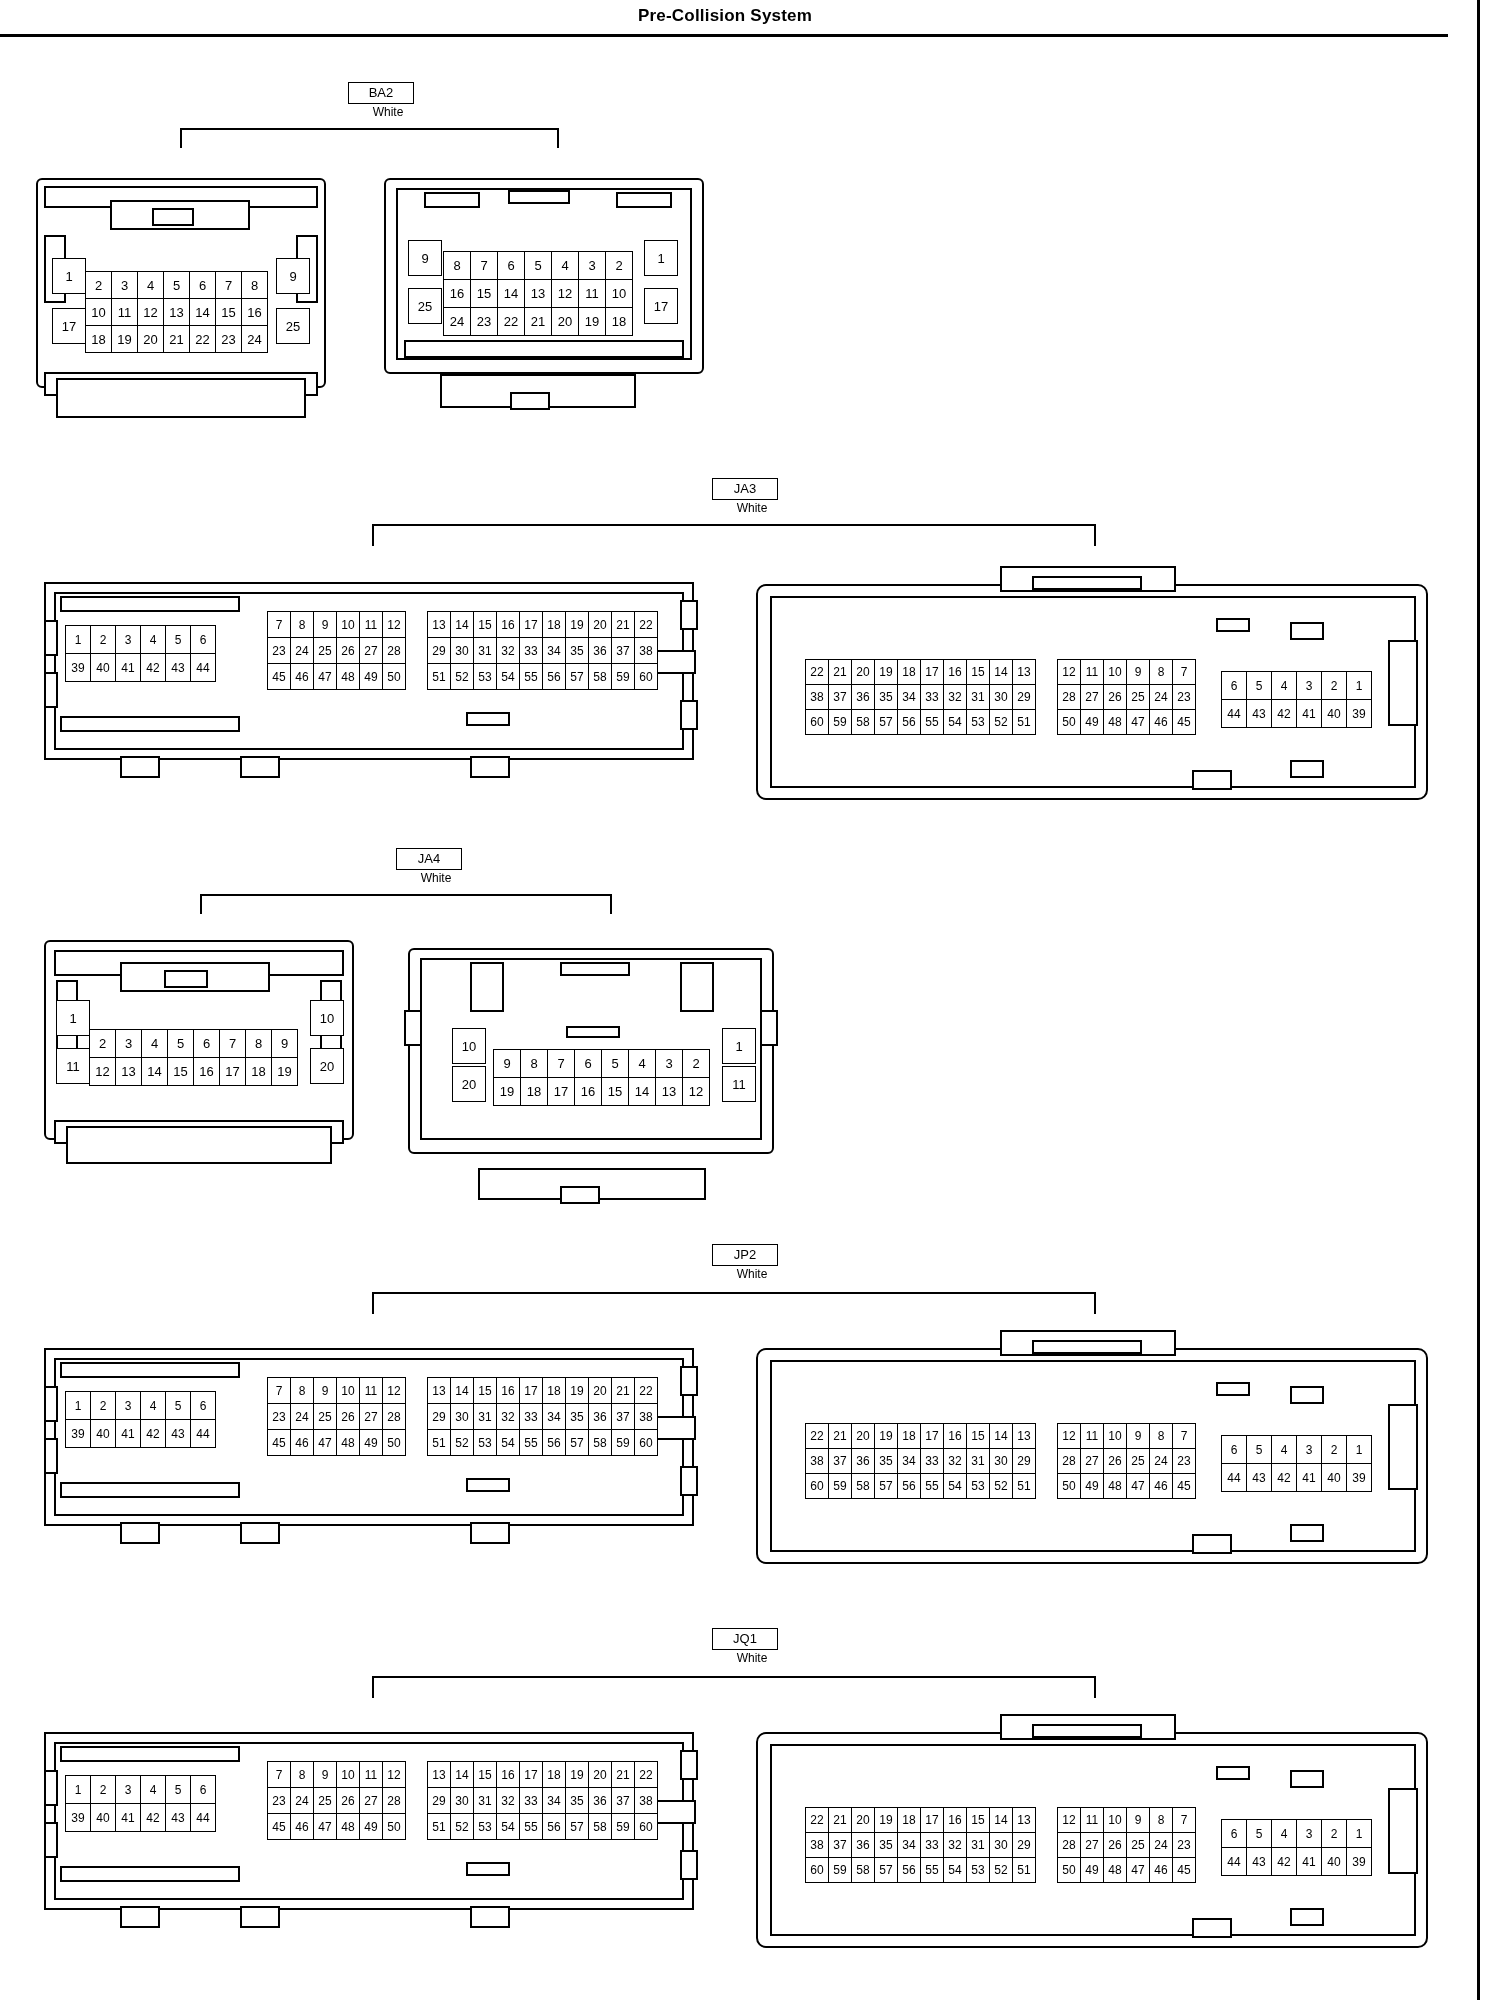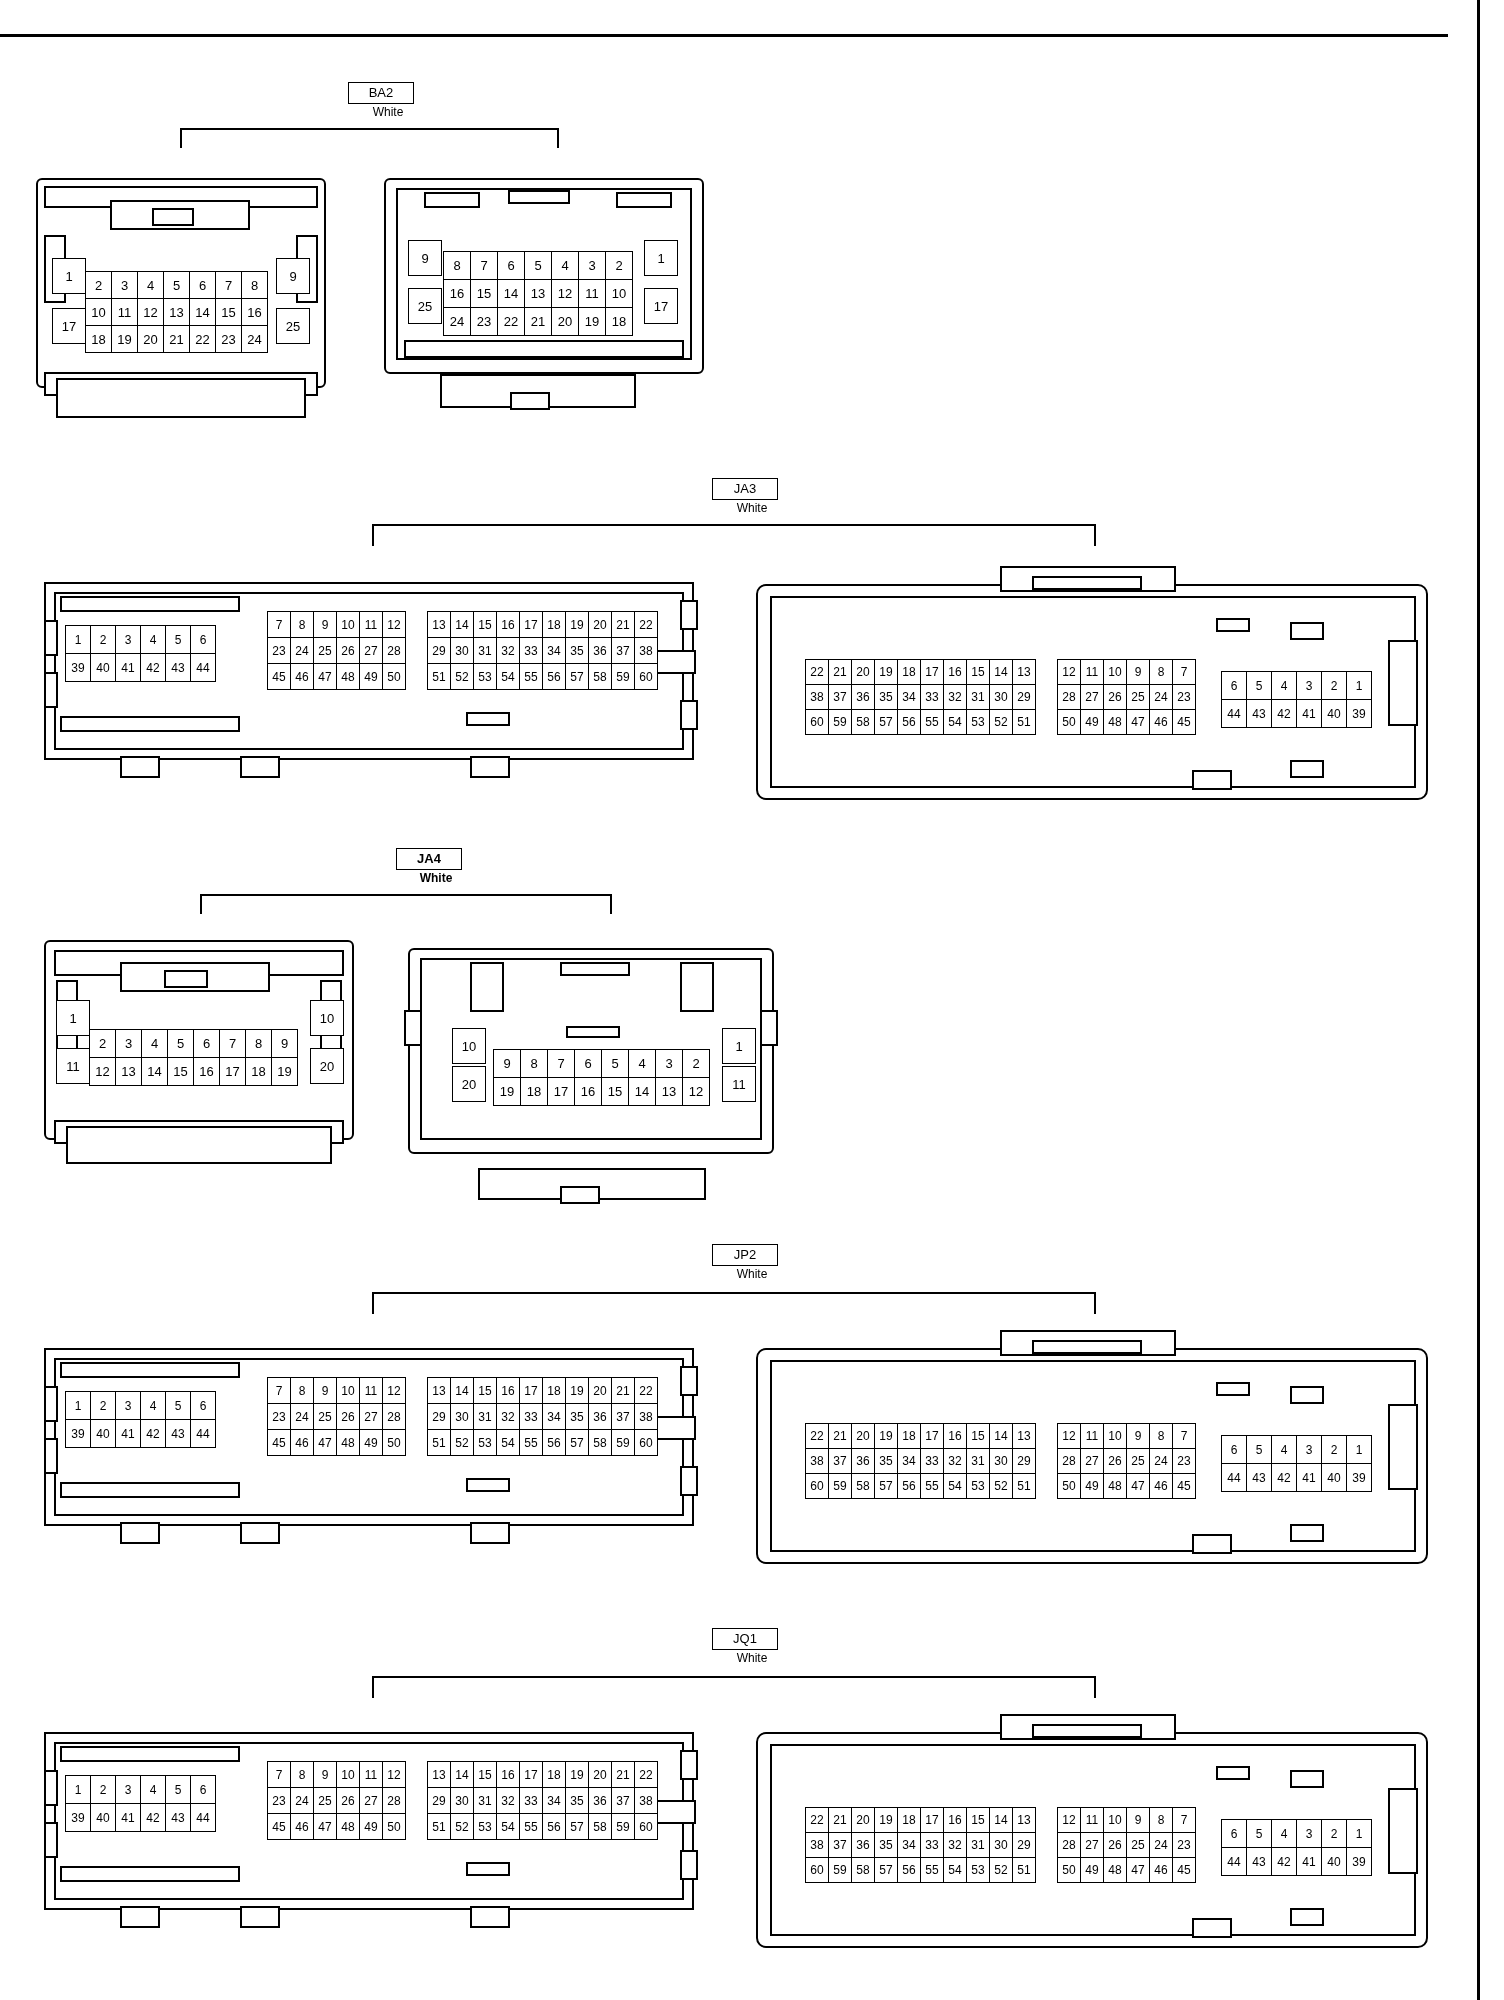--- a/index.html
+++ b/index.html
@@ -37,20 +37,21 @@
     display:flex;align-items:center;justify-content:center;background:#fff;
   }
   .lone{position:absolute;border:1px solid #000;background:#fff;
         display:flex;align-items:center;justify-content:center;box-sizing:border-box;}
 </style>
 </head>
 <body>
 
 <div class="page">
 
+  <div class="page-title">Pre-Collision System</div>
   <div class="hdr-rule"></div>
   <div class="right-rule"></div>
 
   <div class="grp" style="left:348px;top:82px;width:80px;">
     <div class="code">BA2</div>
     <div class="color">White</div>
   </div>
   <div class="bracket" style="left:180px;top:128px;width:375px;height:18px;"></div>
 
   <div>
@@ -342,21 +343,21 @@
         <div class="cell" style="width:26px;height:29px;font-size:12px;">44</div>
         <div class="cell" style="width:26px;height:29px;font-size:12px;">43</div>
         <div class="cell" style="width:26px;height:29px;font-size:12px;">42</div>
         <div class="cell" style="width:26px;height:29px;font-size:12px;">41</div>
         <div class="cell" style="width:26px;height:29px;font-size:12px;">40</div>
         <div class="cell" style="width:26px;height:29px;font-size:12px;">39</div>
       </div>
     </div>
   </div>
 
-  <div class="grp" style="left:396px;top:848px;width:80px;font-weight:bold;">
+  <div class="grp" style="left:396px;top:848px;width:80px;">
     <div class="code">JA4</div>
     <div class="color">White</div>
   </div>
   <div class="bracket" style="left:200px;top:894px;width:408px;height:18px;"></div>
 
   <div>
     <div class="shell r6" style="left:44px;top:940px;width:310px;height:200px;"></div>
     <div class="bar" style="left:54px;top:950px;width:290px;height:26px;"></div>
     <div class="bar" style="left:120px;top:962px;width:150px;height:30px;"></div>
     <div class="bar" style="left:164px;top:970px;width:44px;height:18px;"></div>

